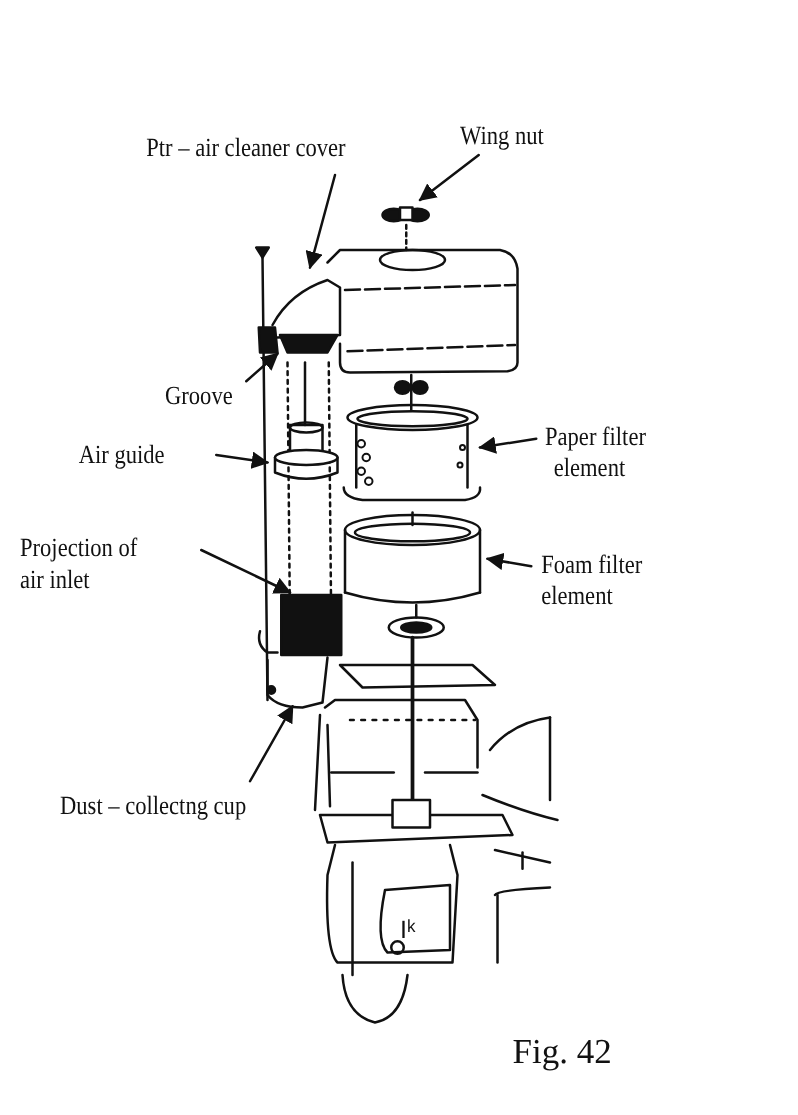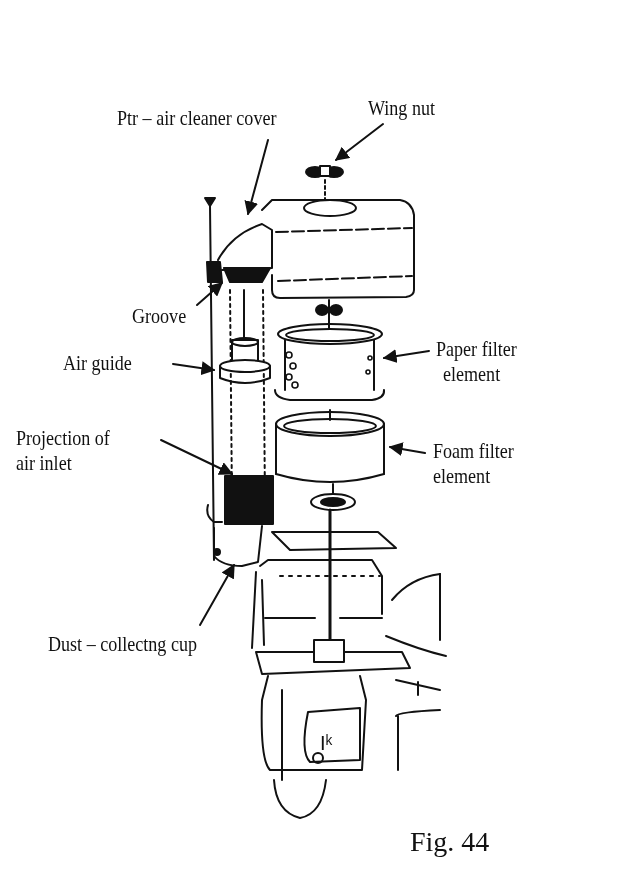--- a/index.html
+++ b/index.html
@@ -15,21 +15,21 @@
 <div class="lbl" style="left:368px;top:96px;">Wing nut</div>
 <div class="lbl" style="left:132px;top:304px;">Groove</div>
 <div class="lbl" style="left:63px;top:351px;">Air guide</div>
 <div class="lbl" style="left:16px;top:426px;">Projection of</div>
 <div class="lbl" style="left:16px;top:451px;">air inlet</div>
 <div class="lbl" style="left:436px;top:337px;">Paper filter</div>
 <div class="lbl" style="left:443px;top:362px;">element</div>
 <div class="lbl" style="left:433px;top:439px;">Foam filter</div>
 <div class="lbl" style="left:433px;top:464px;">element</div>
 <div class="lbl" style="left:48px;top:632px;">Dust – collectng cup</div>
-<div class="fig">Fig. 44</div>
+<div class="fig">Fig. 42</div>
 
 <svg width="638" height="892" viewBox="0 0 638 892" fill="none" stroke="#111" stroke-width="2" stroke-linecap="round" stroke-linejoin="round">
   <defs>
     <marker id="ah" viewBox="0 0 10 10" refX="9" refY="5" markerWidth="7" markerHeight="7" orient="auto-start-reverse">
       <path d="M0,0 L10,5 L0,10 z" fill="#111" stroke="none"></path>
     </marker>
   </defs>
 
   <line x1="268" y1="140" x2="248" y2="214" marker-end="url(#ah)"></line>
   <line x1="383" y1="124" x2="336" y2="160" marker-end="url(#ah)"></line>

